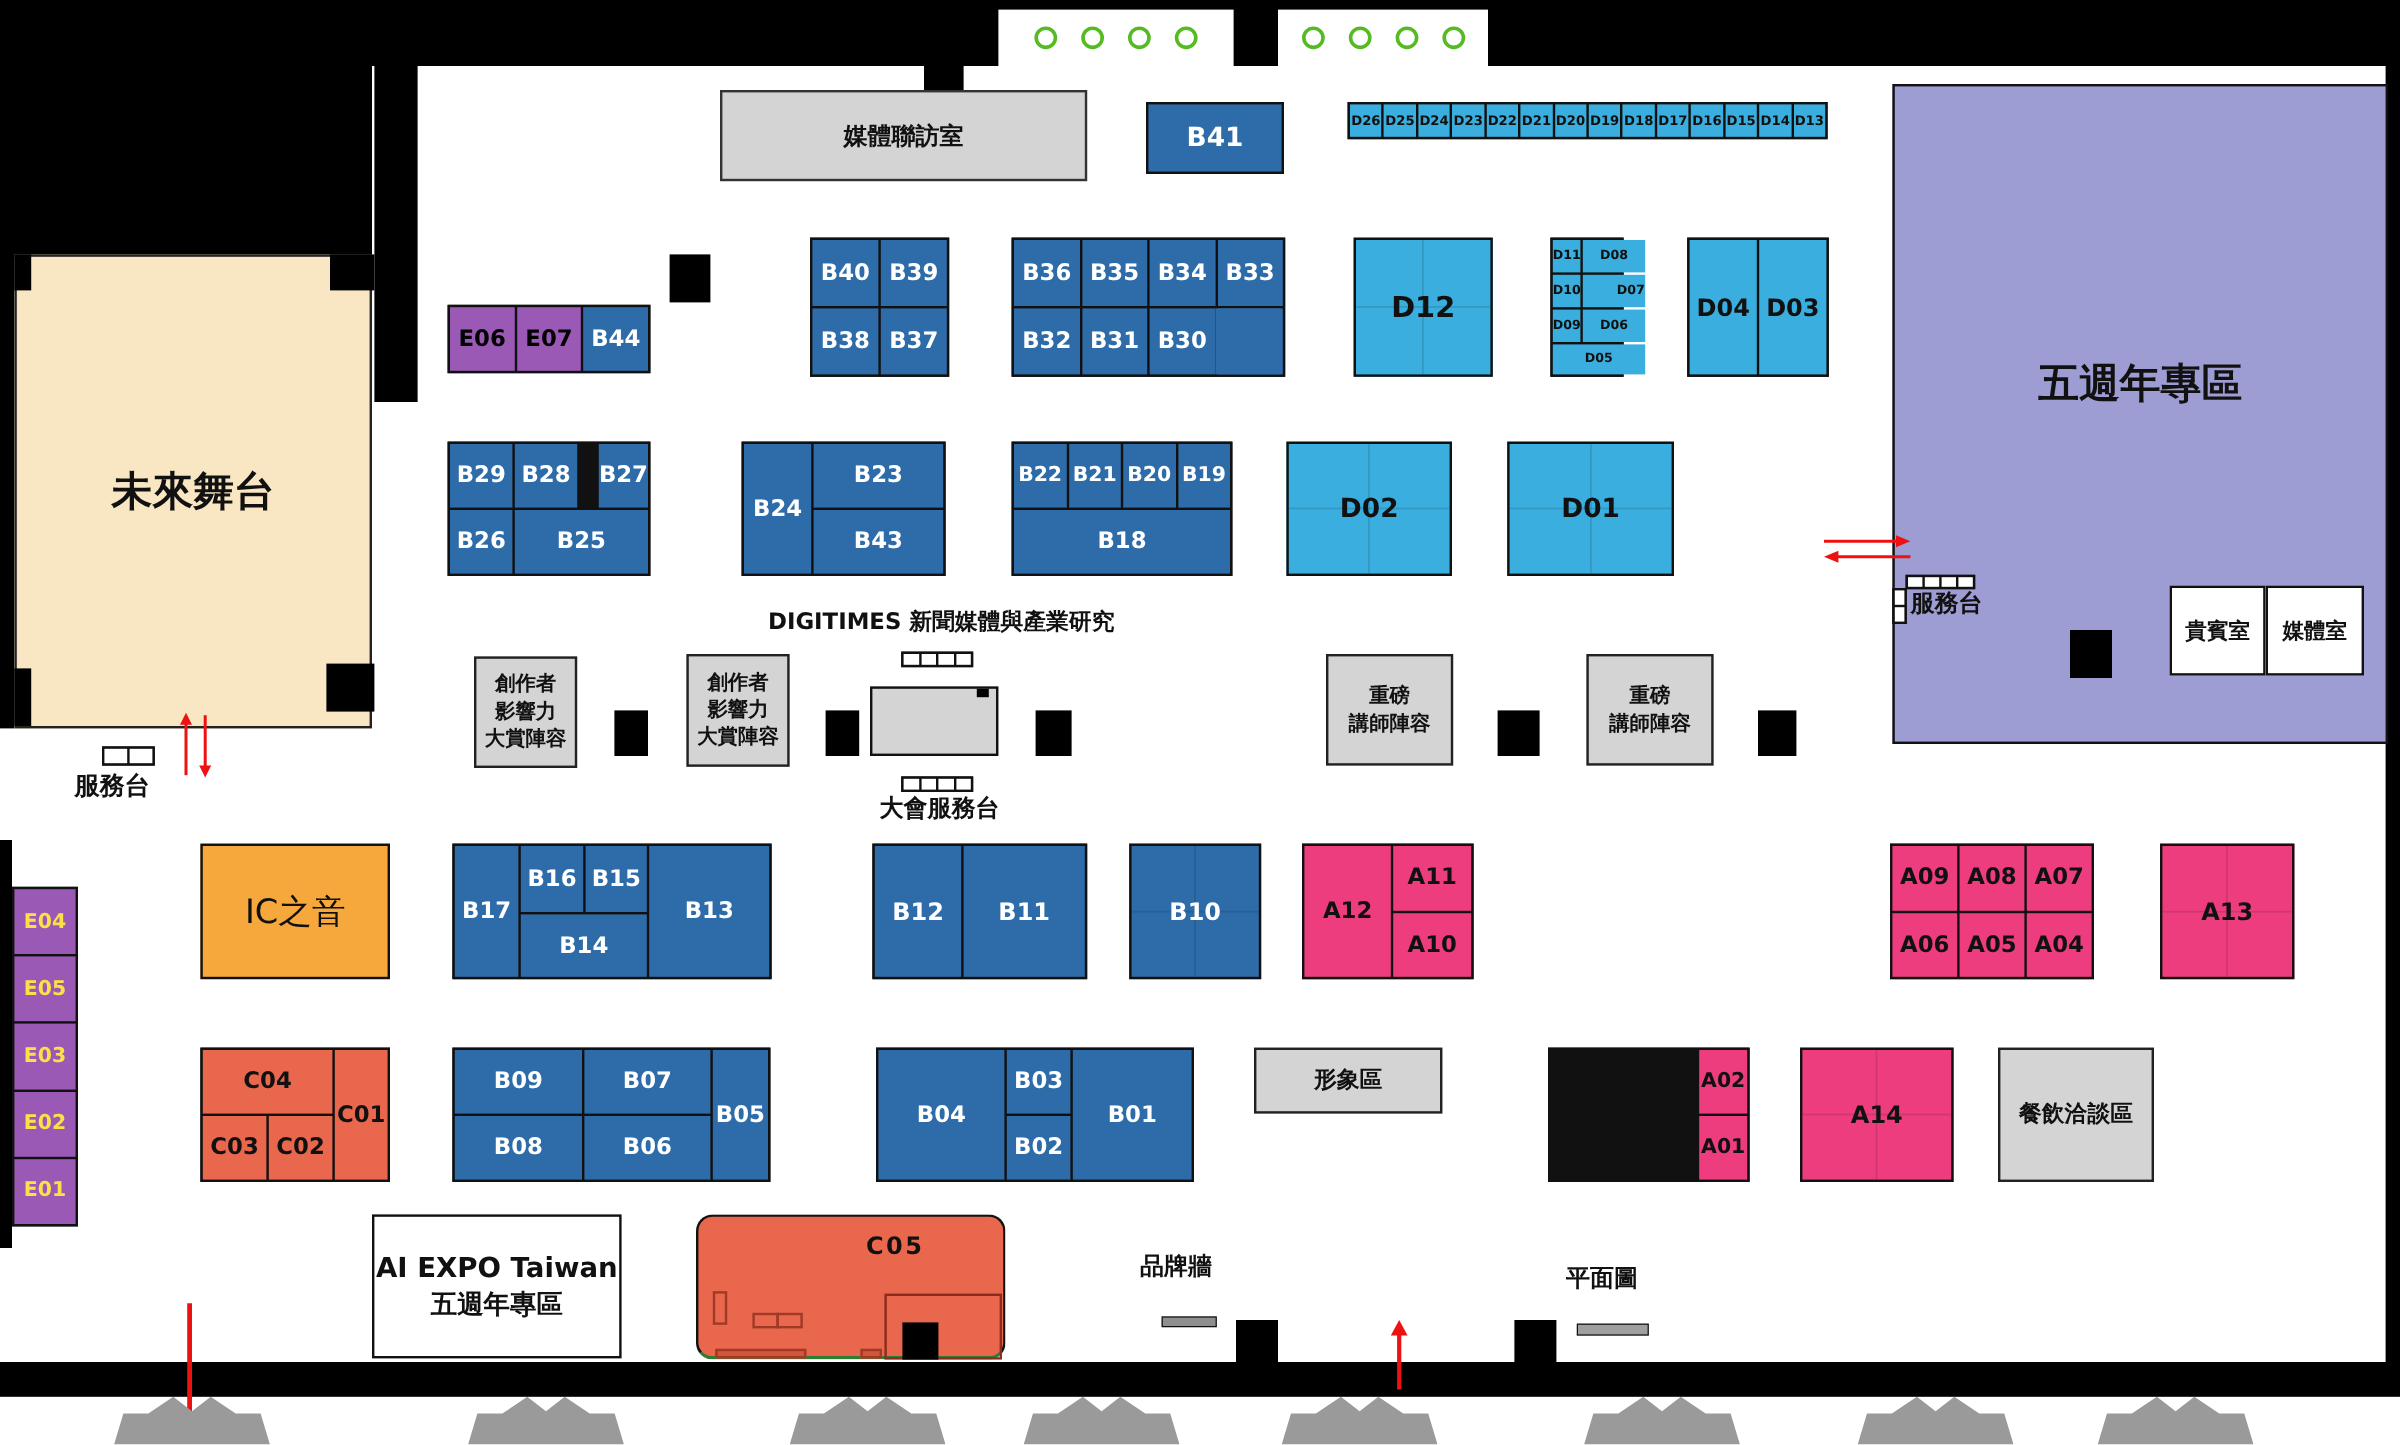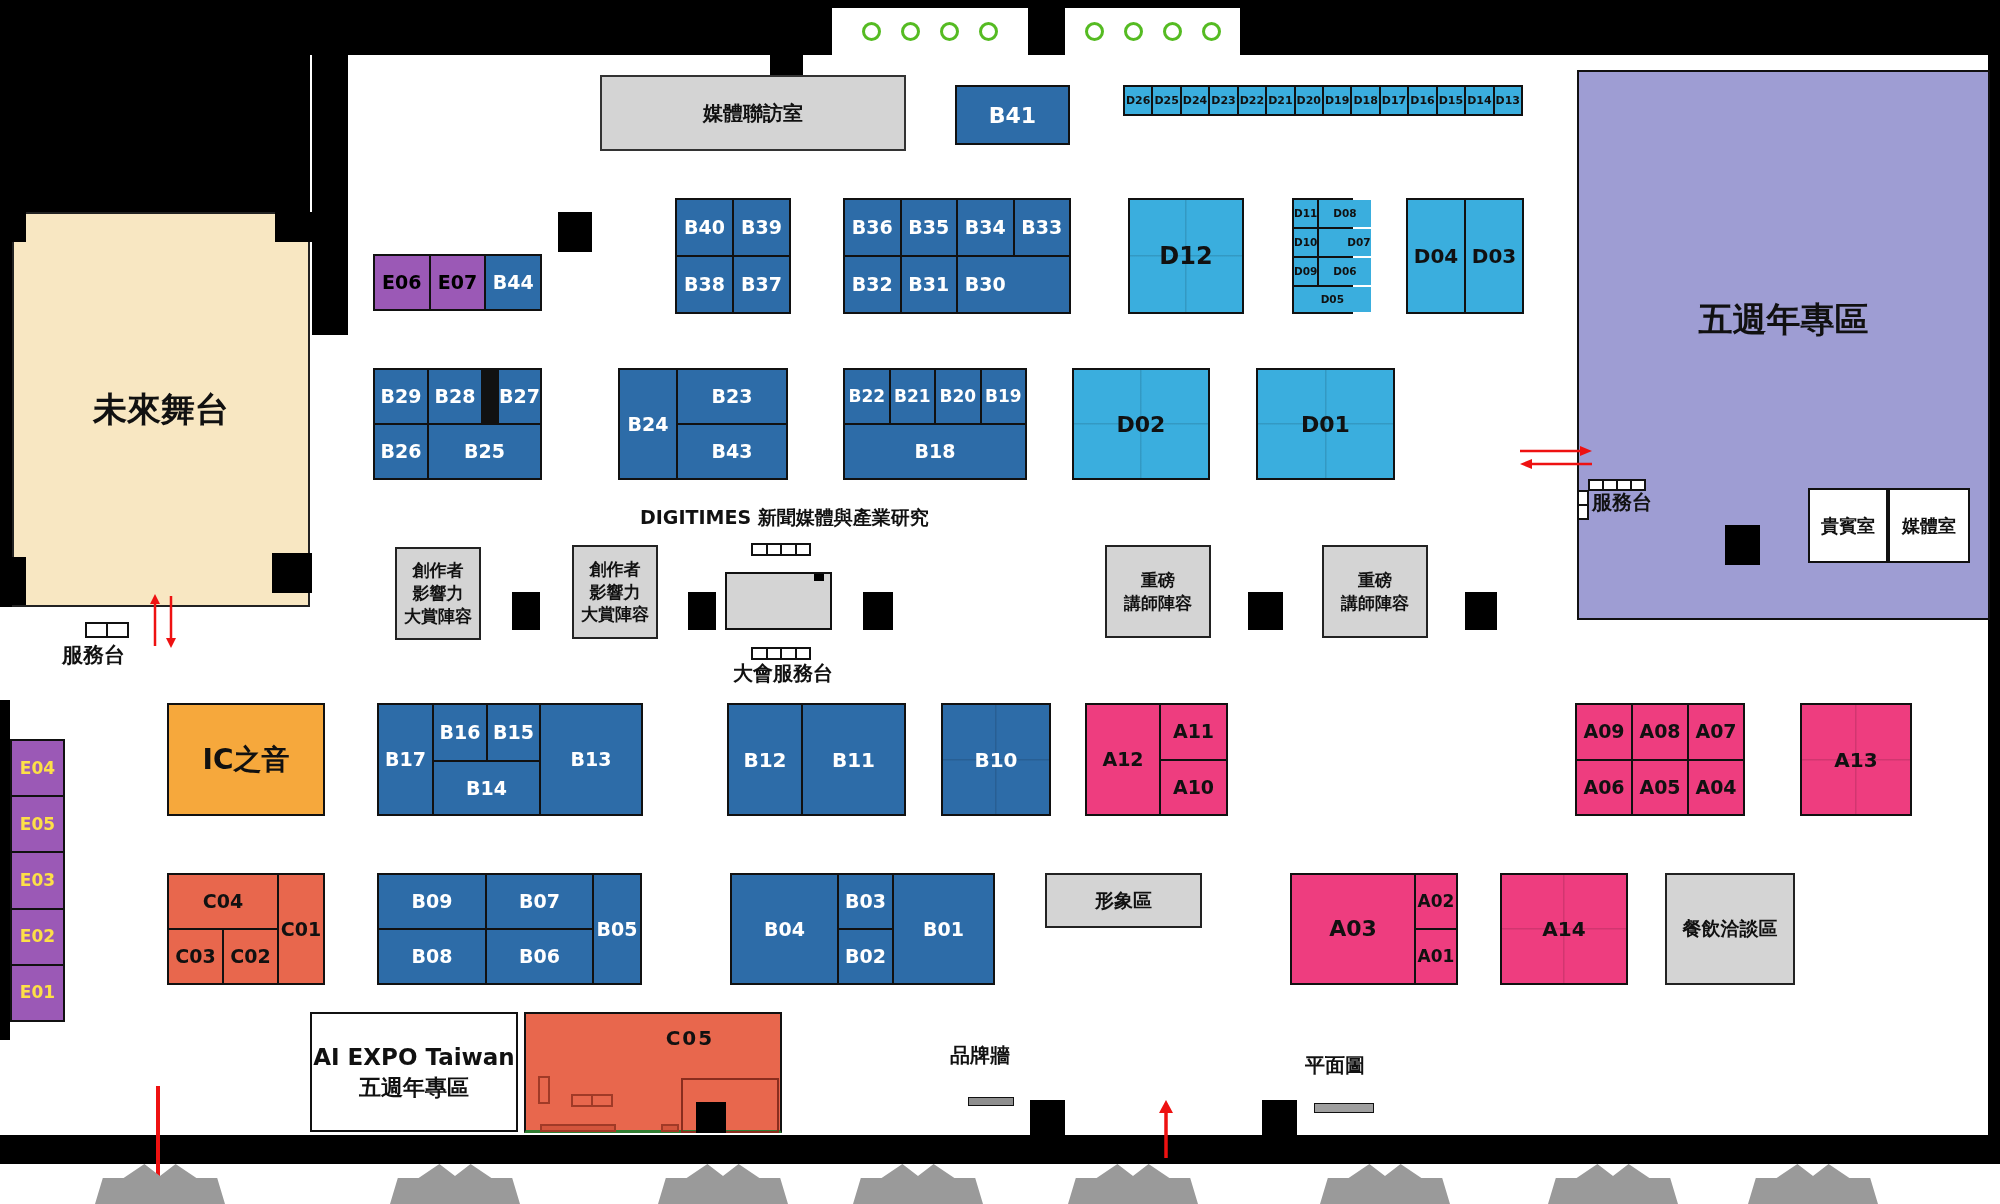--- a/index.html
+++ b/index.html
@@ -245,21 +245,21 @@
   <div class="info" style="left:1105px;top:545px;width:106px;height:93px;font-size:17px;">
     <span>重磅</span>
     <span>講師陣容</span>
   </div>
   <div class="info" style="left:1322px;top:545px;width:106px;height:93px;font-size:17px;">
     <span>重磅</span>
     <span>講師陣容</span>
   </div>
 
   <div class="booth gridx" style="left:167px;top:703px;width:158px;height:113px;background:var(--booth-orange,#f6a83c);">
-    <span style="font-size:28px;font-weight:700;">IC之音</span>
+    <span style="font-size:28px;font-weight:400;">IC之音</span>
   </div>
 
   <div class="blk" style="left:377px;top:703px;width:266px;height:113px;grid-template-columns:53px 52px 51px 1fr;grid-template-rows:55px 1fr;
               grid-template-areas:'a b c e' 'a d d e';">
     <div class="cell bb" style="grid-area:a;">B17</div>
     <div class="cell bb" style="grid-area:b;">B16</div>
     <div class="cell bb" style="grid-area:c;">B15</div>
     <div class="cell bb" style="grid-area:d;">B14</div>
     <div class="cell bb" style="grid-area:e;">B13</div>
   </div>
@@ -321,38 +321,37 @@
     <div class="cell bb" style="grid-area:c;">B02</div>
     <div class="cell bb" style="grid-area:d;">B01</div>
   </div>
 
   <div class="info" style="left:1045px;top:873px;width:157px;height:55px;">
     <span class="fs20" style="font-size:19px;">形象區</span>
   </div>
 
   <div class="blk" style="left:1290px;top:873px;width:168px;height:112px;grid-template-columns:1fr 40px;grid-template-rows:1fr 1fr;
               grid-template-areas:'a b' 'a c';">
-    <div class="cell bp fs22" style="grid-area:a;">A03</div>
     <div class="cell bp fs17" style="grid-area:b;">A02</div>
     <div class="cell bp fs17" style="grid-area:c;">A01</div>
   </div>
 
   <div class="booth bp gridx fs20" style="left:1500px;top:873px;width:128px;height:112px;">A14</div>
 
   <div class="info" style="left:1665px;top:873px;width:130px;height:112px;">
     <span style="font-size:19px;">餐飲洽談區</span>
   </div>
 
   <div class="room" style="left:310px;top:1012px;width:208px;height:120px;background:#fff;display:flex;flex-direction:column;
               align-items:center;justify-content:center;font-weight:700;line-height:1.4;">
     <span style="font-size:23px;">AI EXPO Taiwan</span>
     <span style="font-size:22px;">五週年專區</span>
   </div>
 
-  <div class="booth bc" style="left:524px;top:1012px;width:258px;height:121px;border-bottom:3px solid #2f7d32;">
+  <div class="booth bc" style="left:580px;top:1012px;width:258px;height:121px;border-bottom:3px solid #2f7d32;border-radius:14px;">
     <span style="position:absolute;left:55%;top:12px;font-size:20px;font-weight:700;letter-spacing:2px;">C05</span>
     <div class="furn" style="left:12px;top:62px;width:12px;height:28px;"></div>
     <div class="furn" style="left:45px;top:80px;width:22px;height:13px;"></div>
     <div class="furn" style="left:65px;top:80px;width:22px;height:13px;"></div>
     <div class="furn" style="left:14px;top:110px;width:76px;height:8px;background:#d4553c;"></div>
     <div class="furn" style="left:135px;top:110px;width:18px;height:8px;background:#d4553c;"></div>
     <div class="furn" style="left:155px;top:64px;width:98px;height:55px;border-color:#8a2d1e;"></div>
     <div class="wall" style="left:170px;top:88px;width:30px;height:31px;"></div>
   </div>
 

